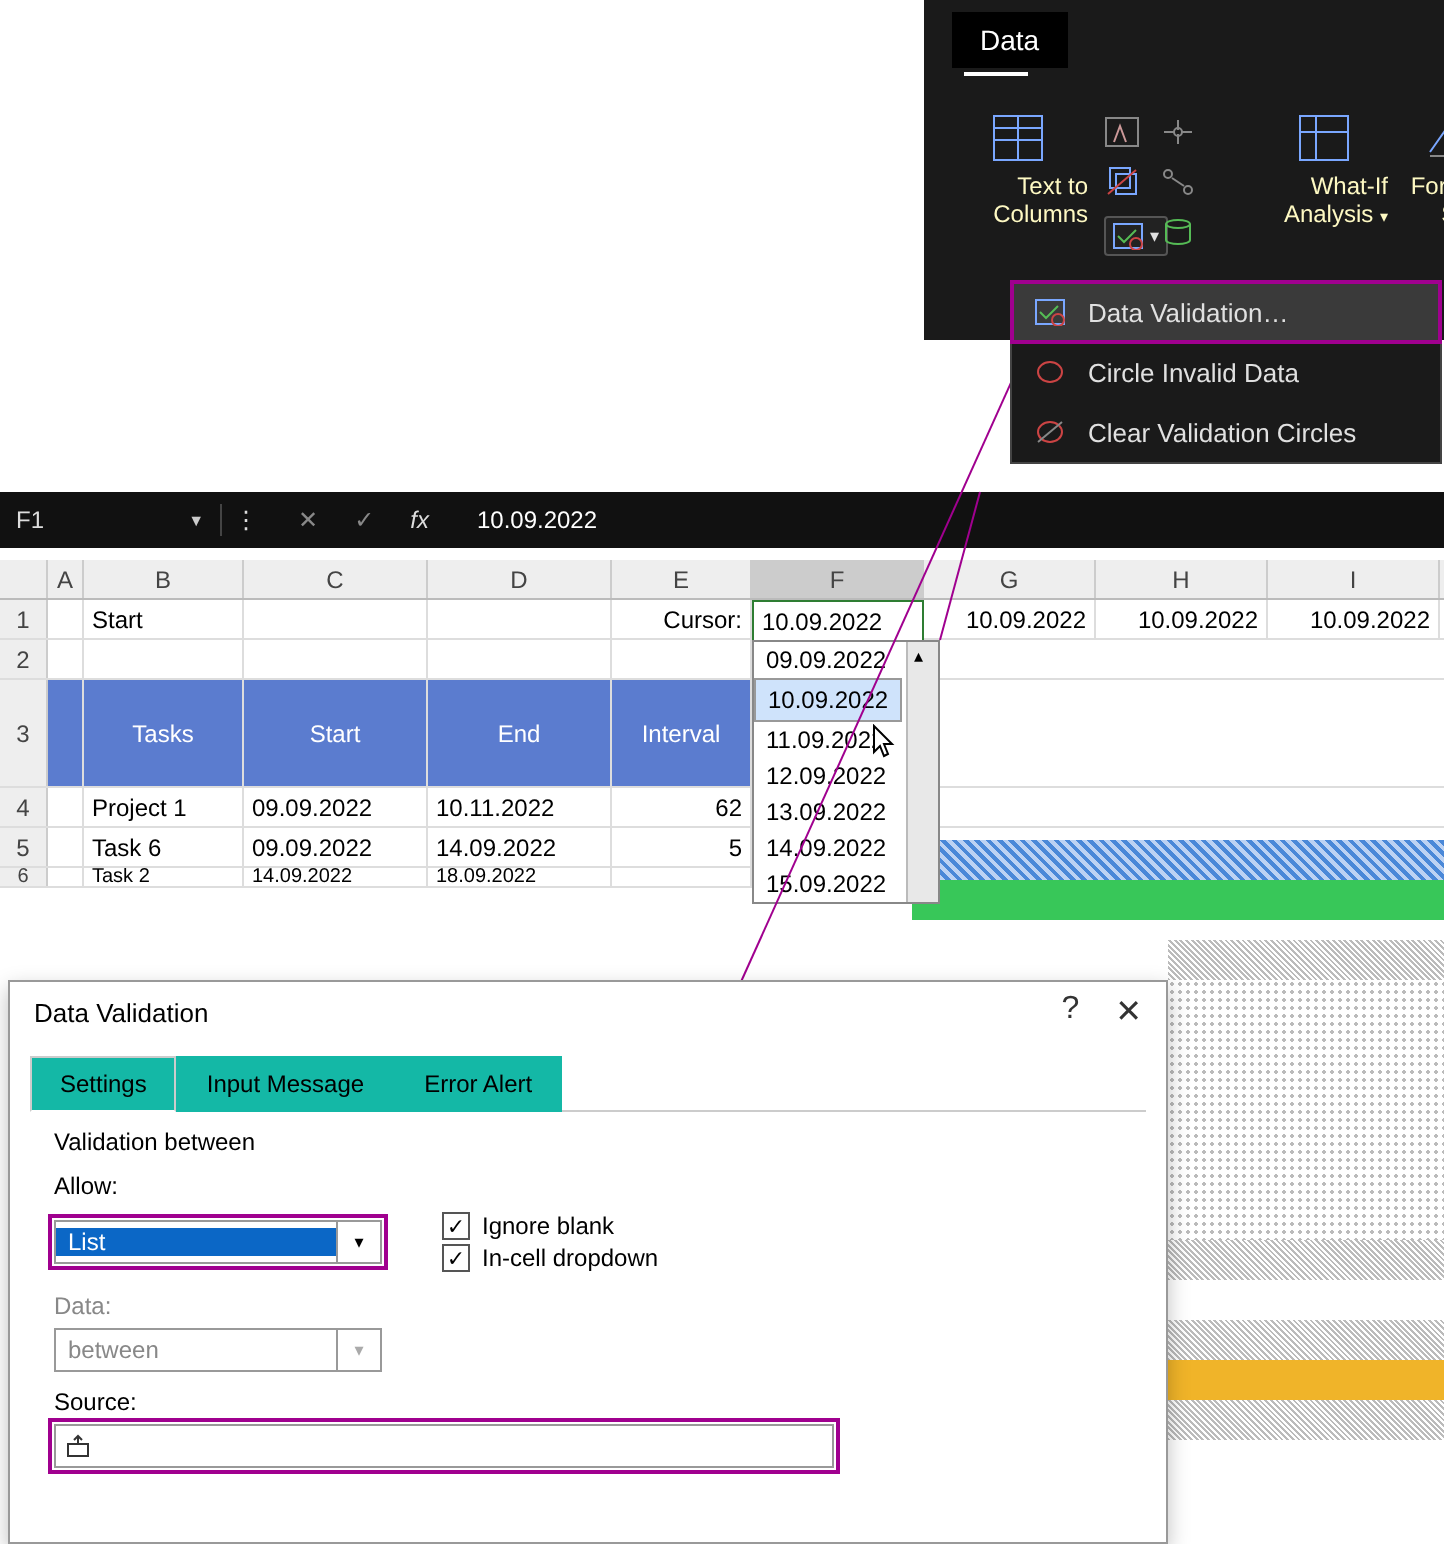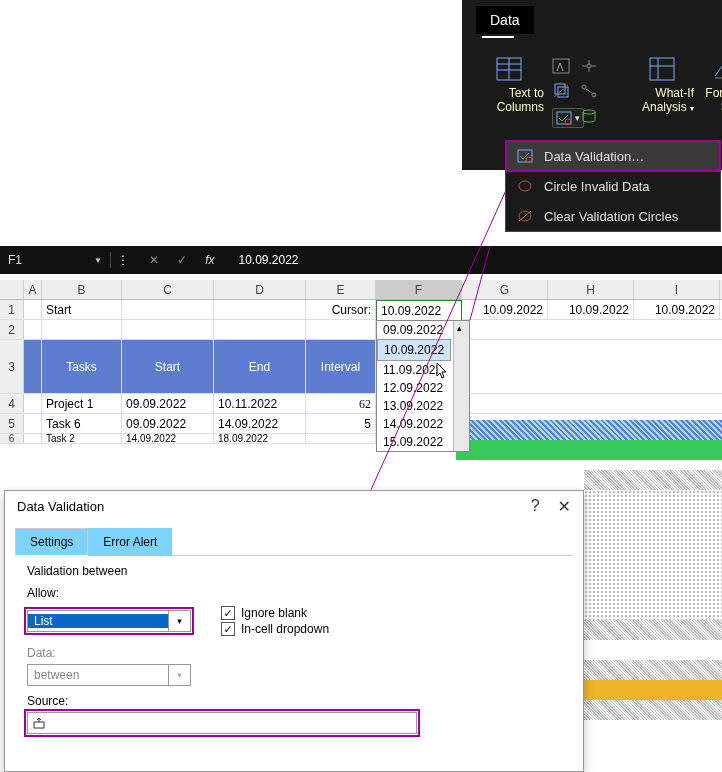--- a/index.html
+++ b/index.html
@@ -118,21 +118,21 @@
     position:absolute; left:4px; top:490px;
     width:580px; height:282px;
     background:#fff; border:1px solid #999;
     box-shadow:0 4px 10px rgba(0,0,0,.25);
     font-size:12px;
     z-index:30;
   }
   .dlg-title{height:30px;display:flex;align-items:center;justify-content:space-between;padding:0 12px;font-size:13px;}
   .dlg-ctrl{display:flex;gap:18px;font-size:16px;color:#333;}
   .dlg-tabs{display:flex;margin:6px 10px 0;border-bottom:1px solid #ccc;}
-  .dlg-tab{padding:6px 14px;border:1px solid transparent;position:relative;top:1px;background:#7dd3fc;}
+  .dlg-tab{padding:6px 14px;border:1px solid transparent;position:relative;top:1px;background:#14b8a6;}
   .dlg-tab.active{border:1px solid #ccc;border-bottom:1px solid #fff;}
   .dlg-body{padding:8px 22px;}
   .fld{margin:8px 0;}
   .sel{display:inline-flex;align-items:center;border:1px solid #999;height:22px;}
   .sel .txt{padding:0 6px;min-width:140px;}
   .sel .btn{width:22px;height:100%;border-left:1px solid #999;display:flex;align-items:center;justify-content:center;font-size:9px;}
   .sel.hi{outline:2px solid #a0008f;outline-offset:1px;}
   .sel.hi .txt{background:#0b67c6;color:#fff;}
   .sel.dis .txt{color:#888;} .sel.dis .btn{color:#aaa;}
   .chk{display:flex;align-items:center;gap:6px;margin:2px 0;}
@@ -313,21 +313,21 @@
     <div class="cell cw-D">End</div>
     <div class="cell cw-E">Interval</div>
   </div>
 
   <div class="gridrow">
     <div class="rowhdr">4</div>
     <div class="cell cw-A"></div>
     <div class="cell cw-B">Project 1</div>
     <div class="cell cw-C">09.09.2022</div>
     <div class="cell cw-D">10.11.2022</div>
-    <div class="cell cw-E" style="text-align:right;font-family:Liberation Serif, serif;">62</div>
+    <div class="cell cw-E" style="text-align:right;">62</div>
   </div>
 
   <div class="gridrow">
     <div class="rowhdr">5</div>
     <div class="cell cw-A"></div>
     <div class="cell cw-B">Task 6</div>
     <div class="cell cw-C">09.09.2022</div>
     <div class="cell cw-D">14.09.2022</div>
     <div class="cell cw-E" style="text-align:right;">5</div>
   </div>
@@ -383,20 +383,21 @@
 <div class="dlg">
   <div class="dlg-title">
     <span>Data Validation</span>
     <div class="dlg-ctrl">
       <span>?</span>
       <span>✕</span>
     </div>
   </div>
   <div class="dlg-tabs">
     <div class="dlg-tab active">Settings</div>
+    <div class="dlg-tab">Input Message</div>
     <div class="dlg-tab">Error Alert</div>
   </div>
   <div class="dlg-body">
     <div>Validation between</div>
     <div class="fld">
       <div style="margin-bottom:4px;">Allow:</div>
       <div style="display:flex;align-items:center;gap:30px;">
         <div class="sel hi">
           <span class="txt">List</span>
           <span class="btn">▾</span>

